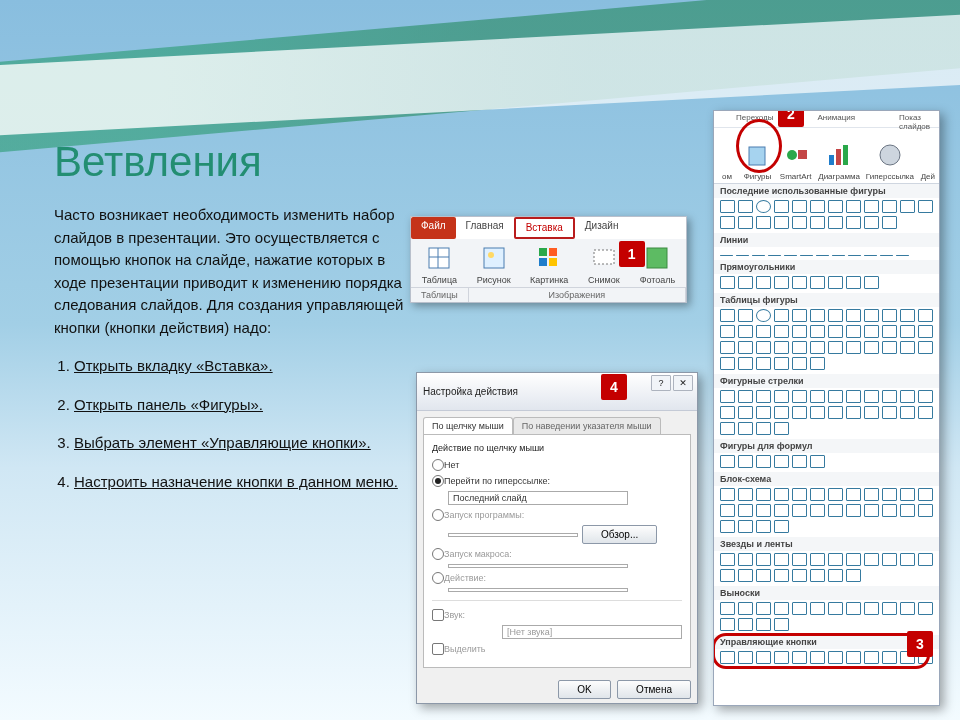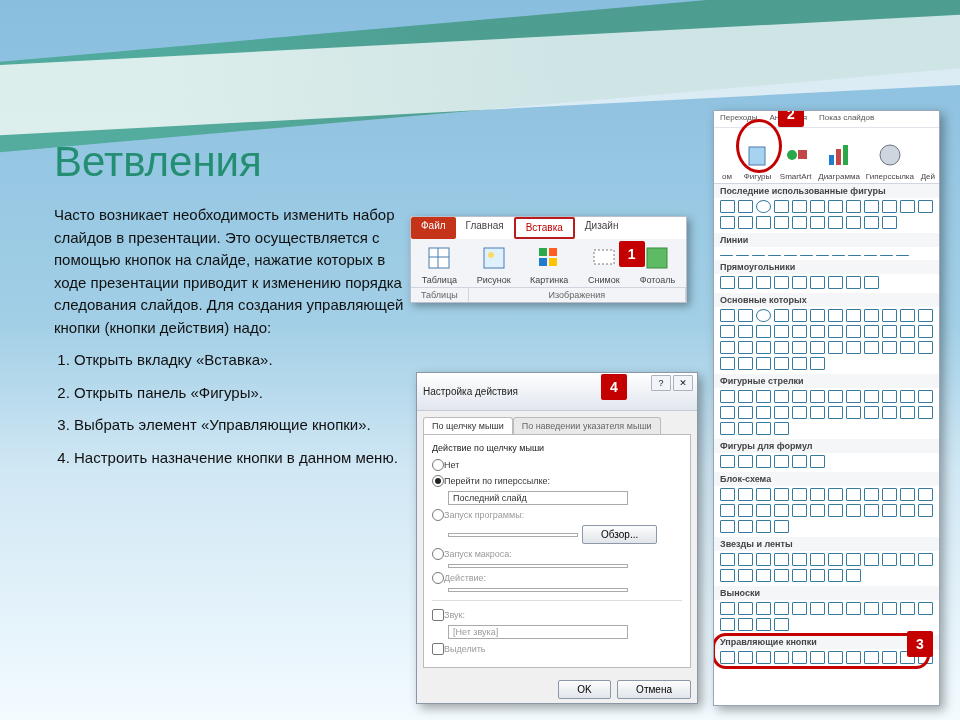--- a/index.html
+++ b/index.html
@@ -45,21 +45,21 @@
   .body-text {
     position: absolute;
     top: 204px;
     left: 54px;
     width: 350px;
     font-size: 15px;
     line-height: 1.5;
     color: #111;
   }
   .body-text ol { margin: 6px 0 0 20px; padding: 0; }
-  .body-text li { margin: 10px 0; }
+  .body-text li { margin: 16px 0; text-decoration: underline; }
 
   
   .ribbon-snip {
     position: absolute;
     top: 216px;
     left: 410px;
     width: 275px;
     background: #f2f4f7;
     border: 1px solid #b9c0cc;
     box-shadow: 3px 3px 8px rgba(0,0,0,.35);
@@ -181,21 +181,21 @@
     padding: 2px 4px;
     gap: 6px;
     font-size: 8px;
     color: #444;
   }
   .sg .top-ribbon .tabline {
     position: absolute; top: 0; left: 0; right: 0; height: 16px;
     display: flex; font-size: 8px; color: #555;
     background: #fff; border-bottom: 1px solid #e0e5ec;
   }
-  .sg .top-ribbon .tabline span { padding: 2px 6px; }
+  .sg .top-ribbon .tabline span { padding: 2px 22px; }
   .sg .top-ribbon .ritem { text-align: center; padding-top: 18px; position: relative; }
   .sg .top-ribbon .ritem .ric { width: 28px; height: 28px; margin: 0 auto 1px; }
   .sg .cat {
     padding: 2px 6px; font-weight: bold; color: #444; font-size: 9px;
     background: #f4f6f8;
   }
   .sg .icons { padding: 2px 4px 4px 6px; display: flex; flex-wrap: wrap; row-gap: 3px; column-gap: 3px; }
   .sg .icons i {
     width: 13px; height: 11px; border: 1px solid #367a9f; display: inline-block;
     background: #fff;
@@ -321,21 +321,21 @@
           <span>Действие:</span>
         </div>
       <div class="row dis" style="margin-left:16px;">
           <span class="fake-sel"></span>
         </div>
       <hr style="border:none;border-top:1px solid #ddd;margin:8px 0">
       <div class="row dis">
           <span class="check"></span>
           <span>Звук:</span>
         </div>
-      <div class="row dis" style="margin-left:16px;">
+      <div class="row dis" style="margin-left:16px;justify-content:flex-end;">
           <span class="fake-sel">[Нет звука]</span>
         </div>
       <div class="row dis">
           <span class="check"></span>
           <span>Выделить</span>
         </div>
     </div>
     <div class="btnrow">
       <button>OK</button>
       <button>Отмена</button>
@@ -434,21 +434,21 @@
         <i></i>
         <i></i>
         <i></i>
         <i></i>
         <i></i>
         <i></i>
         <i></i>
         <i></i>
       </div>
 
-    <div class="cat">Основные которых</div>
+    <div class="cat">Таблицы фигуры</div>
     <div class="icons">
         <i></i>
         <i></i>
         <i class="cr"></i>
         <i></i>
         <i></i>
         <i></i>
         <i></i>
         <i></i>
         <i></i>

